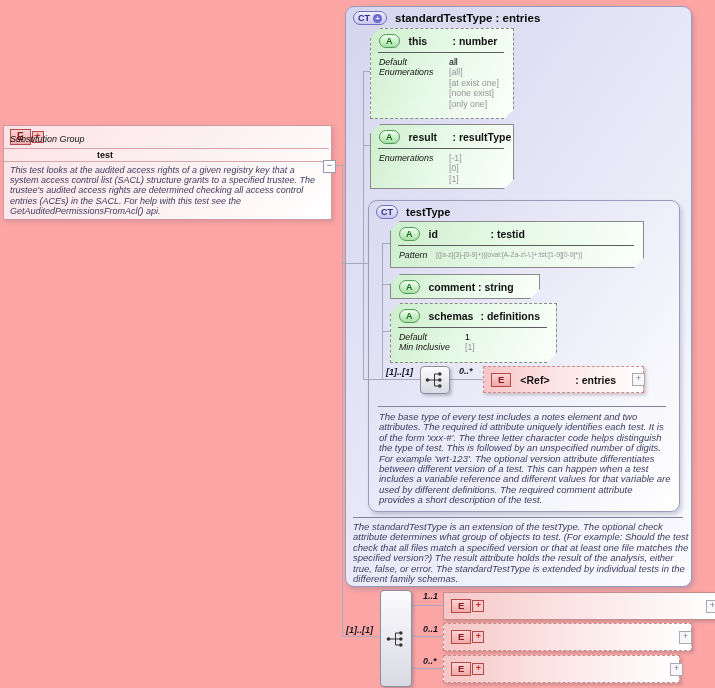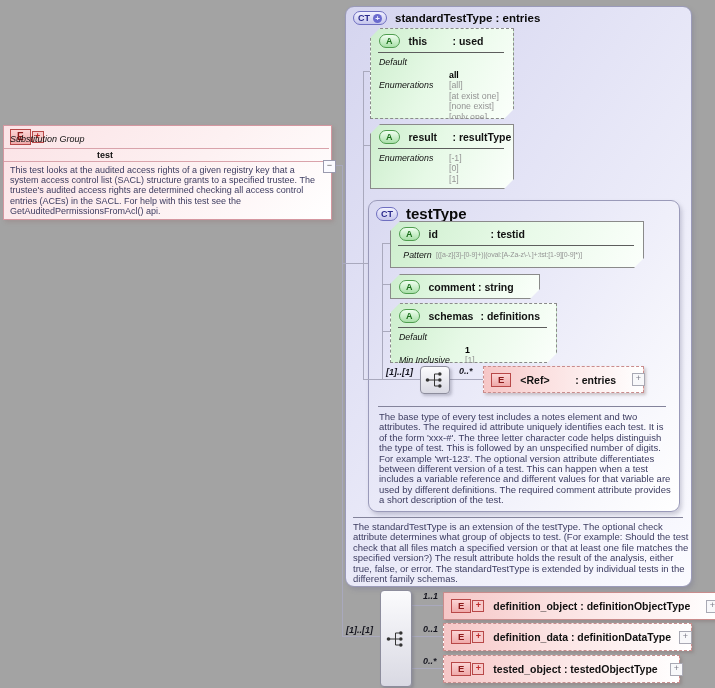--- a/index.html
+++ b/index.html
@@ -1,16 +1,16 @@
 <!DOCTYPE html>
 <html><head>
 <meta charset="utf-8">
 <style>
   html,body{margin:0;padding:0;background:#fff;}
-  .canvas{position:relative;width:715px;height:688px;background:#a3a3a3;overflow:hidden;
+  .canvas{position:relative;width:715px;height:688px;background:#fca5a5;overflow:hidden;
           font-family:"Liberation Sans",sans-serif;color:#111;}
   
   .hl{position:absolute;height:1px;background:#a9a9bd;}
   .vl{position:absolute;width:1px;background:#a9a9bd;}
   
   .ct-box{position:absolute;border:1px solid #9a9ab9;border-radius:9px;
           background:linear-gradient(125deg,#d5d5ef 0%,#e4e4f6 40%,#fbfbff 100%);
           box-shadow:2px 3px 4px rgba(120,120,145,.35);}
   .ct-box.inner{background:linear-gradient(125deg,#d9d9f1 0%,#ececf9 50%,#ffffff 100%);}
   .ct-head{position:absolute;display:flex;align-items:center;gap:8px;font-weight:bold;}
@@ -28,23 +28,23 @@
   .attr.dashed{border-style:dashed;}
   .attr-head{display:flex;align-items:center;height:23px;padding-left:8px;
              font-weight:bold;font-size:10.5px;white-space:nowrap;}
   .a-icon{display:inline-block;border:1px solid #4f9d4f;border-radius:8px;
           background:linear-gradient(180deg,#f0fff0,#a9e0a9);padding:1px 6px;
           color:#1d701d;font-weight:bold;font-size:9px;line-height:10px;margin-right:9px;}
   .attr-div{border-top:1px solid #5d5d5d;margin:0 9px 2px 7px;}
   .attr-rows{padding:2px 4px 3px 8px;font-size:8.8px;line-height:10.4px;}
   .arow{display:flex;}
   .albl{flex:none;width:70px;font-style:italic;color:#111;}
-  .albl.sm{width:37px;text-align:center;}
+  .albl.sm{width:37px;}
   .aval{color:#949494;white-space:nowrap;}
-  .aval.strong{color:#000;font-weight:bold;margin-top:13px;}
+  .aval.strong{color:#000;font-weight:normal;}
   .aval.pat{font-size:7px;letter-spacing:-0.1px;}
   
   .el-box{position:absolute;display:flex;align-items:center;gap:9px;padding:0 7px;
           border:1px solid #c98c8c;background:linear-gradient(90deg,#f6c6c6 0%,#fbe1e1 40%,#ffffff 100%);
           box-shadow:2px 2px 3px rgba(120,100,100,.35);font-weight:bold;font-size:10.5px;white-space:nowrap;}
   .el-box.dashed{border-style:dashed;}
   .e-icon{display:inline-flex;align-items:center;}
   .e-b{border:1px solid #b84848;background:linear-gradient(180deg,#fbd5d5,#efa9a9);
        color:#8b1a1a;font-weight:bold;font-size:9.5px;line-height:12px;padding:0 6px;}
   .e-p{width:10px;height:10px;border:1px solid #b84848;background:#f7caca;color:#c02a2a;
@@ -56,21 +56,21 @@
   .root-div{position:absolute;left:1px;right:1px;height:1px;background:#d9a3ab;}
   
   .toggle{position:absolute;width:11px;height:11px;border:1px solid #9a9aae;background:#fafaff;
           color:#555;font-size:9px;line-height:9px;text-align:center;z-index:5;}
   .expand{position:absolute;width:11px;height:11px;border:1px solid #a9a9b4;background:#f8f8fa;
           color:#7c7c88;font-size:9px;line-height:9px;text-align:center;}
   .seq{position:absolute;border:1px solid #8d8d9d;border-radius:4px;
        background:linear-gradient(180deg,#fbfbfd,#d9d9e3);box-shadow:2px 2px 3px rgba(100,100,120,.35);
        display:flex;align-items:center;justify-content:center;}
   .card{position:absolute;font-size:9px;font-style:italic;font-weight:bold;color:#15151f;white-space:nowrap;}
-  .annot{position:absolute;font-size:9.5px;color:#3c3c60;line-height:10.4px;}
+  .annot{position:absolute;font-size:9.5px;font-style:italic;color:#3c3c60;line-height:10.4px;}
   .sep{position:absolute;height:1px;background:#83839b;}
   .sub-lbl{position:absolute;font-size:9px;font-style:italic;color:#111;}
   .sub-val{position:absolute;font-size:9px;font-weight:bold;color:#111;}
 </style>
 </head>
 <body>
 
 <div class="canvas">
 
   <div class="ct-box" style="left:345px;top:6px;width:345px;height:579px"></div>
@@ -80,21 +80,21 @@
         <span class="ct-plus">+</span>
       </span>
     <span class="ct-title">standardTestType : entries</span>
   </div>
 
   <div class="ct-box inner" style="left:368px;top:200px;width:310px;height:310px"></div>
   <div class="ct-head" style="left:376px;top:205px">
     <span class="ct-icon">
         <span>CT</span>
       </span>
-    <span class="ct-title" style="font-size:15px">testType</span>
+    <span class="ct-title" style="font-size:11px">testType</span>
   </div>
 
   <div class="hl" style="left:334px;top:165px;width:8px"></div>
   <div class="vl" style="left:342px;top:165px;height:471px"></div>
   <div class="hl" style="left:342px;top:263px;width:26px"></div>
   <div class="vl" style="left:363px;top:71px;height:308px"></div>
   <div class="hl" style="left:363px;top:71px;width:7px"></div>
   <div class="hl" style="left:363px;top:145px;width:7px"></div>
   <div class="hl" style="left:363px;top:379px;width:57px"></div>
   <div class="vl" style="left:382px;top:243px;height:136px"></div>
@@ -116,21 +116,21 @@
   <div class="sub-lbl" style="left:10px;top:134px">Substitution Group</div>
   <div class="sub-val" style="left:97px;top:150px">test</div>
   <div class="root-div" style="left:4px;top:161px;width:325px"></div>
   <div class="annot" style="left:10px;top:165px;width:314px;font-size:9px;line-height:10.2px">This test looks at the audited access rights of a given registry key that a system access control list (SACL) structure grants to a specified trustee.  The trustee's audited access rights are determined checking all access control entries (ACEs) in the SACL.  For help with this test see the GetAuditedPermissionsFromAcl() api.</div>
   <div class="toggle" style="left:323px;top:160px">−</div>
 
   <div class="attr dashed" style="left:370px;top:28px;width:142px;height:89px">
     <div class="attr-head">
       <span class="a-icon">A</span>
       <span style="min-width:44px">this</span>
-      <span>: used</span>
+      <span>: number</span>
     </div>
     <div class="attr-div"></div>
     <div class="attr-rows">
       <div class="arow">
           <span class="albl">Default</span>
           <span class="aval strong">all</span>
         </div>
       <div class="arow">
           <span class="albl">Enumerations</span>
           <span class="aval">[all]</span>
@@ -250,37 +250,34 @@
         <circle cx="15.8" cy="16" r="1.8" fill="#333"></circle>
     </svg>
   </div>
 
   <div class="card" style="left:423px;top:591px">1..1</div>
   <div class="el-box" style="left:443px;top:592px;width:262px;height:26px">
     <span class="e-icon">
         <span class="e-b">E</span>
         <span class="e-p">+</span>
       </span>
-    <span>definition_object : definitionObjectType</span>
   </div>
   <div class="expand" style="left:706px;top:600px">+</div>
 
   <div class="card" style="left:423px;top:624px">0..1</div>
   <div class="el-box dashed" style="left:443px;top:623px;width:233px;height:26px">
     <span class="e-icon">
         <span class="e-b">E</span>
         <span class="e-p">+</span>
       </span>
-    <span>definition_data : definitionDataType</span>
   </div>
   <div class="expand" style="left:679px;top:631px">+</div>
 
   <div class="card" style="left:423px;top:656px">0..*</div>
   <div class="el-box dashed" style="left:443px;top:655px;width:221px;height:26px">
     <span class="e-icon">
         <span class="e-b">E</span>
         <span class="e-p">+</span>
       </span>
-    <span>tested_object : testedObjectType</span>
   </div>
   <div class="expand" style="left:670px;top:663px">+</div>
 
 </div>
 
 </body></html>

